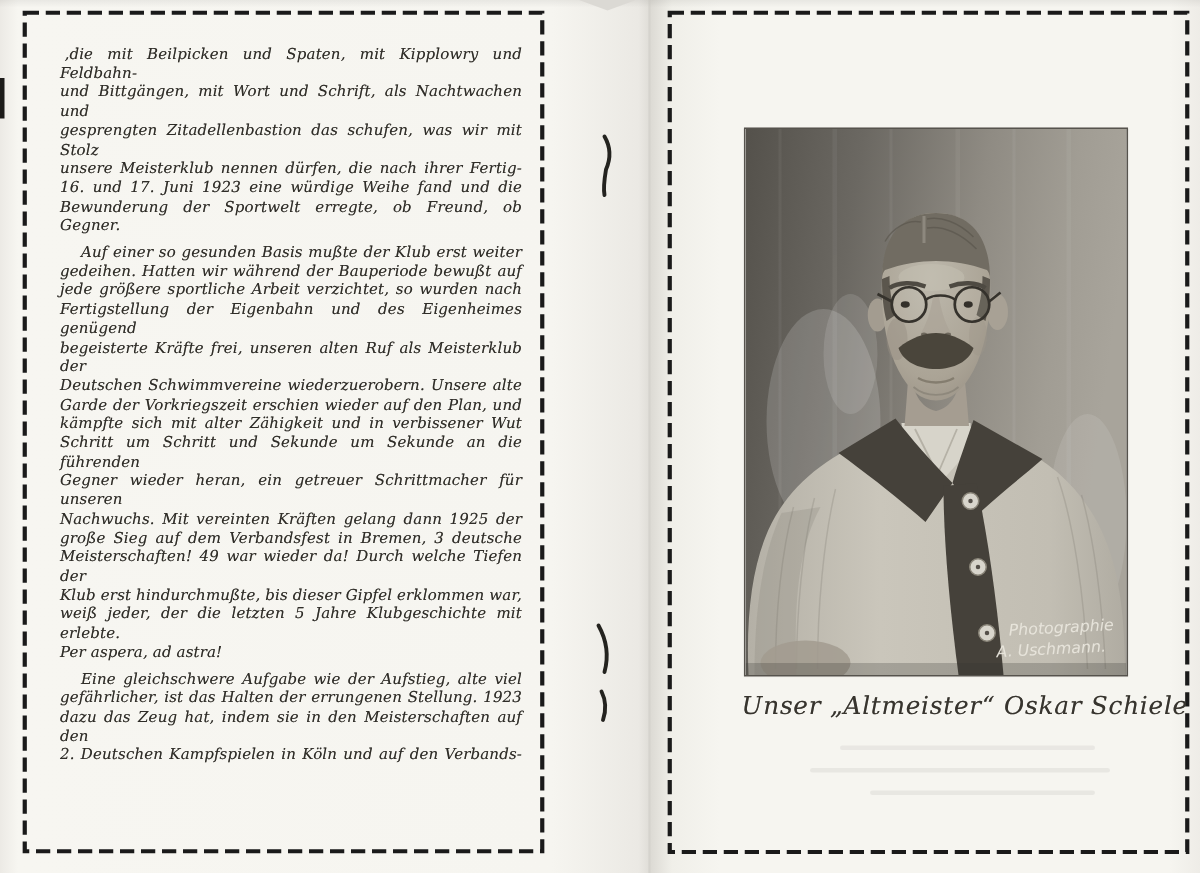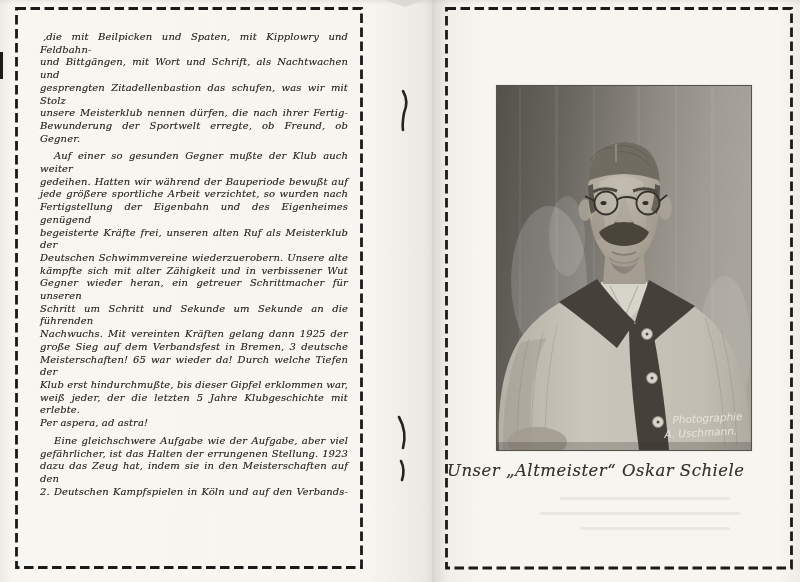--- a/index.html
+++ b/index.html
@@ -30,21 +30,21 @@
   
   .photo{
     position:absolute;left:496px;top:85px;width:254px;height:364px;
     border:1px solid #56534d;
     box-shadow:inset 0 0 16px rgba(0,0,0,0.28), 0 0 1px rgba(0,0,0,0.25);
     overflow:hidden;
   }
   .photo svg{display:block;}
   .caption{
     position:absolute;left:447px;top:461px;width:345px;
-    text-align:left;font-style:italic;font-size:16.5px;
+    text-align:right;font-style:italic;font-size:16.5px;
     color:#37342e;letter-spacing:0.5px;
     text-shadow:0 0 0.4px rgba(55,52,46,0.5);
   }
 </style>
 </head>
 <body>
 
 <div class="scan">
 
   <svg class="overlay" width="800" height="582" viewBox="0 0 800 582">
@@ -65,43 +65,45 @@
     </g>
   </svg>
 
   <div class="textblock">
 
     <div class="para cont">
       <div class="ln">‚die mit Beilpicken und Spaten, mit Kipplowry und Feldbahn-</div>
       <div class="ln">und Bittgängen, mit Wort und Schrift, als Nachtwachen und</div>
       <div class="ln">gesprengten Zitadellenbastion das schufen, was wir mit Stolz</div>
       <div class="ln">unsere Meisterklub nennen dürfen, die nach ihrer Fertig-</div>
+      <div class="ln">16. und 17. Juni 1923 eine würdige Weihe fand und die</div>
       <div class="ln">Bewunderung der Sportwelt erregte, ob Freund, ob Gegner.</div>
     </div>
 
     <div class="para ind">
-      <div class="ln">Auf einer so gesunden Gegner mußte der Klub auch weiter</div>
+      <div class="ln">Auf einer so gesunden Basis mußte der Klub erst weiter</div>
       <div class="ln">gedeihen. Hatten wir während der Bauperiode bewußt auf</div>
       <div class="ln">jede größere sportliche Arbeit verzichtet, so wurden nach</div>
       <div class="ln">Fertigstellung der Eigenbahn und des Eigenheimes genügend</div>
       <div class="ln">begeisterte Kräfte frei, unseren alten Ruf als Meisterklub der</div>
       <div class="ln">Deutschen Schwimmvereine wiederzuerobern.  Unsere alte</div>
+      <div class="ln">Garde der Vorkriegszeit erschien wieder auf den Plan, und</div>
       <div class="ln">kämpfte sich mit alter Zähigkeit und in verbissener Wut</div>
+      <div class="ln">Schritt um Schritt und Sekunde um Sekunde an die führenden</div>
       <div class="ln">Gegner wieder heran, ein getreuer Schrittmacher für unseren</div>
-      <div class="ln">Schritt um Schritt und Sekunde um Sekunde an die führenden</div>
       <div class="ln">Nachwuchs.  Mit vereinten Kräften gelang dann 1925 der</div>
       <div class="ln">große Sieg auf dem Verbandsfest in Bremen, 3 deutsche</div>
-      <div class="ln">Meisterschaften! 65 war wieder da!  Durch welche Tiefen der</div>
+      <div class="ln">Meisterschaften! 49 war wieder da!  Durch welche Tiefen der</div>
       <div class="ln">Klub erst hindurchmußte, bis dieser Gipfel erklommen war,</div>
       <div class="ln">weiß jeder, der die letzten 5 Jahre Klubgeschichte mit erlebte.</div>
       <div class="ln short">Per aspera, ad astra!</div>
     </div>
 
     <div class="para ind">
-      <div class="ln">Eine gleichschwere Aufgabe wie der Aufgabe, aber viel</div>
+      <div class="ln">Eine gleichschwere Aufgabe wie der Aufstieg, alte viel</div>
       <div class="ln">gefährlicher, ist das Halten der errungenen Stellung.  1923</div>
       <div class="ln">dazu das Zeug hat, indem sie in den Meisterschaften auf den</div>
       <div class="ln">2. Deutschen Kampfspielen in Köln und auf den Verbands-</div>
 
     </div>
 
   </div>
 
   <div class="photo">
     <svg width="254" height="364" viewBox="0 0 254 364">

